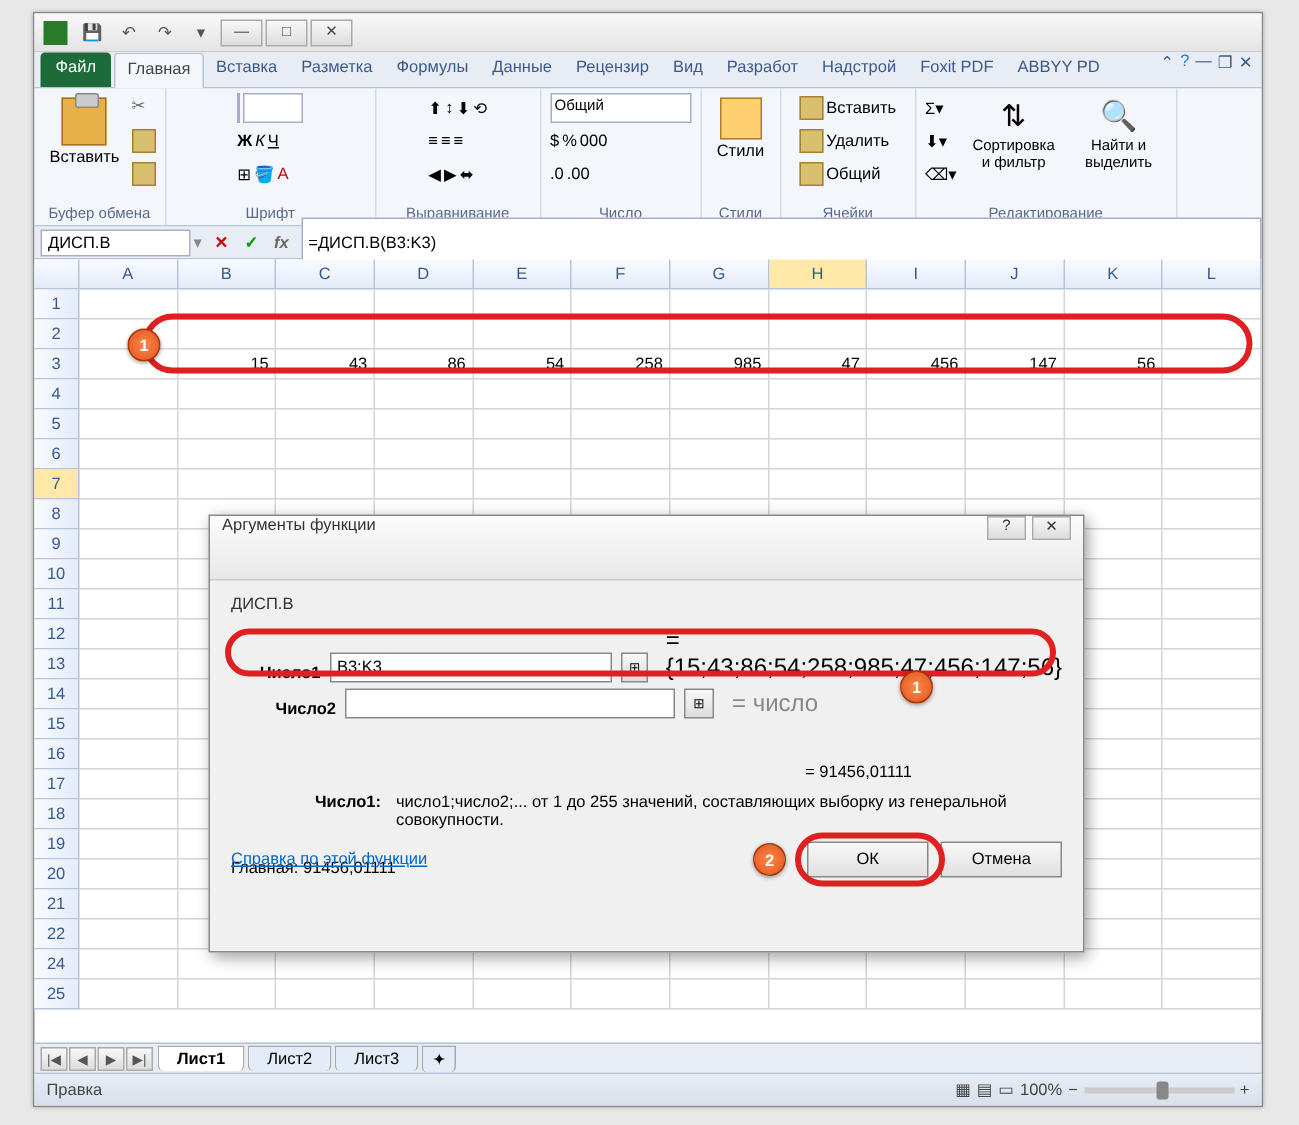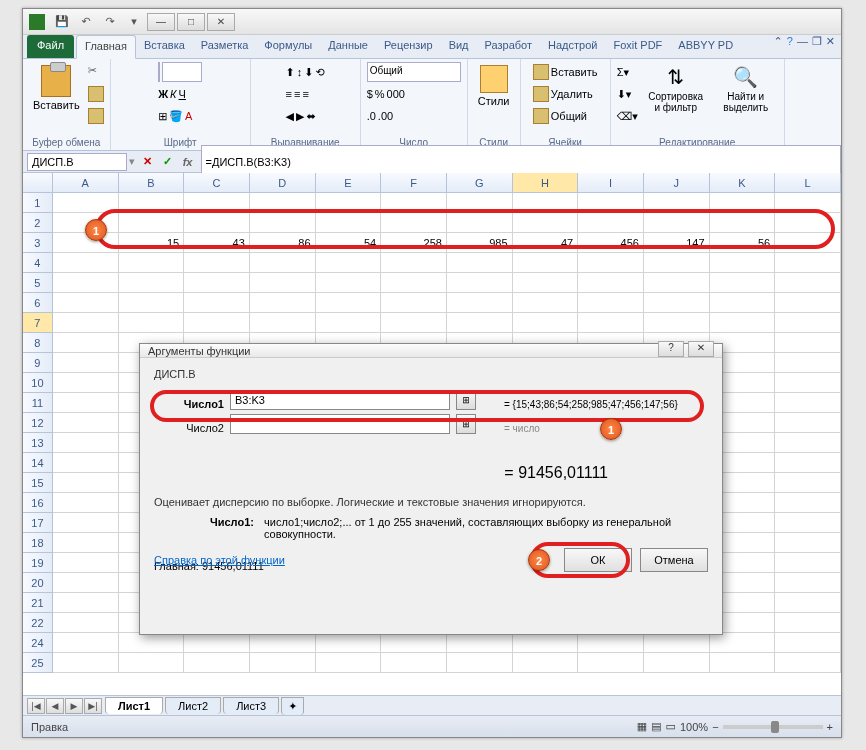--- a/index.html
+++ b/index.html
@@ -43,37 +43,37 @@
 .colhead{width:66px;border-right:1px solid #b5c4d8;text-align:center;line-height:20px;color:#3a5a8a;font-size:11px}
 .colhead.sel{background:#ffe8a8}
 .rows{display:flex;flex-direction:column}
 .row{display:flex;height:20px}
 .rowhead{width:30px;background:linear-gradient(90deg,#f8faff,#e4ecf8);border-right:1px solid #b5c4d8;border-bottom:1px solid #b5c4d8;text-align:center;line-height:20px;color:#3a5a8a;font-size:11px}
 .rowhead.sel{background:#ffe8a8}
 .cell{width:66px;border-right:1px solid #d4d4d4;border-bottom:1px solid #d4d4d4;padding-right:4px;text-align:right;line-height:20px;font-size:11px}
 .callout-num{position:absolute;width:22px;height:22px;background:radial-gradient(circle,#ff8844,#dd5522);border:1px solid #aa3300;border-radius:50%;color:#fff;font-weight:bold;text-align:center;line-height:22px;font-size:11px;box-shadow:0 1px 3px rgba(0,0,0,.4);z-index:10}
 .redring{position:absolute;border:4px solid #e02020;border-radius:22px;pointer-events:none;z-index:5}
 .dialog{position:absolute;left:116px;top:334px;width:584px;height:292px;background:#f0f0f0;border:1px solid #888;box-shadow:2px 3px 10px rgba(0,0,0,.4);z-index:20}
-.dlg-title{height:14px;background:linear-gradient(#fcfcfc,#e8e8e8);border-bottom:1px solid #ccc;display:flex;align-items:flex-end;padding:0 8px;font-size:12px;color:#333}
+.dlg-title{height:43px;background:linear-gradient(#fcfcfc,#e8e8e8);border-bottom:1px solid #ccc;display:flex;align-items:flex-start;padding:0 8px;font-size:12px;color:#333}
 .dlg-title .wbtns{margin-left:auto;display:flex;gap:4px}
 .dlg-title .wbtn{width:26px;height:16px;background:linear-gradient(#f8f8f8,#ddd);border:1px solid #aaa;text-align:center;font-size:10px}
 .dlg-body{padding:10px 14px;position:relative}
 .fn-name{font-size:11px;color:#333;margin-bottom:10px}
 .arg-row{display:flex;align-items:flex-end;gap:6px;margin-bottom:4px}
 .arg-label{width:70px;text-align:right;font-weight:bold;font-size:11px}
 .arg-input{width:220px;height:20px;border:1px solid #888;background:#fff;padding:0 4px;font-size:11px}
 .refbtn{width:20px;height:20px;background:linear-gradient(#f8f8f8,#ddd);border:1px solid #888;font-size:9px}
-.arg-eq{margin-left:22px;font-size:10px}
+.arg-eq{margin-left:6px;font-size:16px}
 .desc{font-size:11px;color:#333;margin-top:14px}
 .argdesc{font-size:11px;margin-top:8px;padding-left:110px}
 .argdesc b{margin-left:-54px;display:inline-block;width:54px}
 .result-line{margin-top:20px;font-size:11px}
 .dlg-foot{position:absolute;bottom:10px;left:14px;right:14px;display:flex;align-items:center}
 .help-link{color:#0066cc;text-decoration:underline;cursor:pointer;font-size:11px}
-.dlg-btn{width:68px;height:24px;background:linear-gradient(#f8f8f8,#e0e0e0);border:1px solid #888;margin-left:8px;font-size:11px;cursor:pointer}
+.dlg-btn{width:81px;height:24px;background:linear-gradient(#f8f8f8,#e0e0e0);border:1px solid #888;margin-left:8px;font-size:11px;cursor:pointer}
 .sheettabs{position:absolute;bottom:22px;left:0;right:0;height:20px;background:#e8ecf4;border-top:1px solid #b5c4d8;display:flex;align-items:center;padding-left:4px;gap:0}
 .navbtn{width:18px;height:16px;background:linear-gradient(#f8f8f8,#ddd);border:1px solid #aaa;margin-right:1px;font-size:9px;text-align:center;line-height:14px;color:#555}
 .sheettab{padding:2px 12px;background:#fff;border:1px solid #aaa;border-bottom:none;font-size:11px;margin-left:2px;border-radius:0 0 4px 4px}
 .sheettab.active{background:#fff;font-weight:bold}
 .sheettab.inactive{background:#e4ecf8}
 .statusbar{position:absolute;bottom:0;left:0;right:0;height:22px;background:linear-gradient(#e8ecf4,#d8e0ec);border-top:1px solid #b5c4d8;display:flex;align-items:center;padding:0 8px;font-size:11px;color:#444}
 .zoom{margin-left:auto;display:flex;align-items:center;gap:4px}
 .zoom-slider{width:100px;height:4px;background:#ccc;position:relative}
 .zoom-slider:after{content:"";position:absolute;left:48px;top:-4px;width:8px;height:12px;background:#888;border-radius:2px}
 </style>
@@ -653,27 +653,26 @@
     </div>
     <div class="dlg-body">
       <div class="fn-name">ДИСП.В</div>
       <div class="arg-row">
         <div class="arg-label">Число1</div>
         <input class="arg-input" value="B3:K3" style="">
         <button class="refbtn">⊞</button>
         <span class="arg-eq">= {15;43;86;54;258;985;47;456;147;56}</span>
       </div>
       <div class="arg-row">
-        <div class="arg-label" style="font-weight:normal">Число2</div>
+        <div class="arg-label" style="font-weight:bold">Число2</div>
         <input class="arg-input" style="">
         <button class="refbtn">⊞</button>
         <span class="arg-eq" style="color:#888">= число</span>
       </div>
-      <div style="text-align:right;padding-right:100px;margin-top:30px;font-size:16px">= 91456,01111</div>
-      <div class="desc">Оценивает дисперсию по выборке. Логические и текстовые значения игнорируются.</div>
+      <div style="text-align:right;padding-right:100px;margin-top:30px;font-size:11px">= 91456,01111</div>
       <div class="argdesc"><b>Число1:</b><span>число1;число2;... от 1 до 255 значений, составляющих выборку из генеральной совокупности.</span></div>
       <div class="result-line"><span>Главная:</span> <span>91456,01111</span></div>
       <div class="dlg-foot">
         <span class="help-link">Справка по этой функции</span>
         <div style="flex:1"></div>
         <div class="callout-num" style="position:static;margin-right:6px">2</div>
         <button class="dlg-btn">ОК</button>
         <button class="dlg-btn">Отмена</button>
       </div>
       <div class="redring" style="left:10px;top:32px;width:554px;height:32px"></div>

